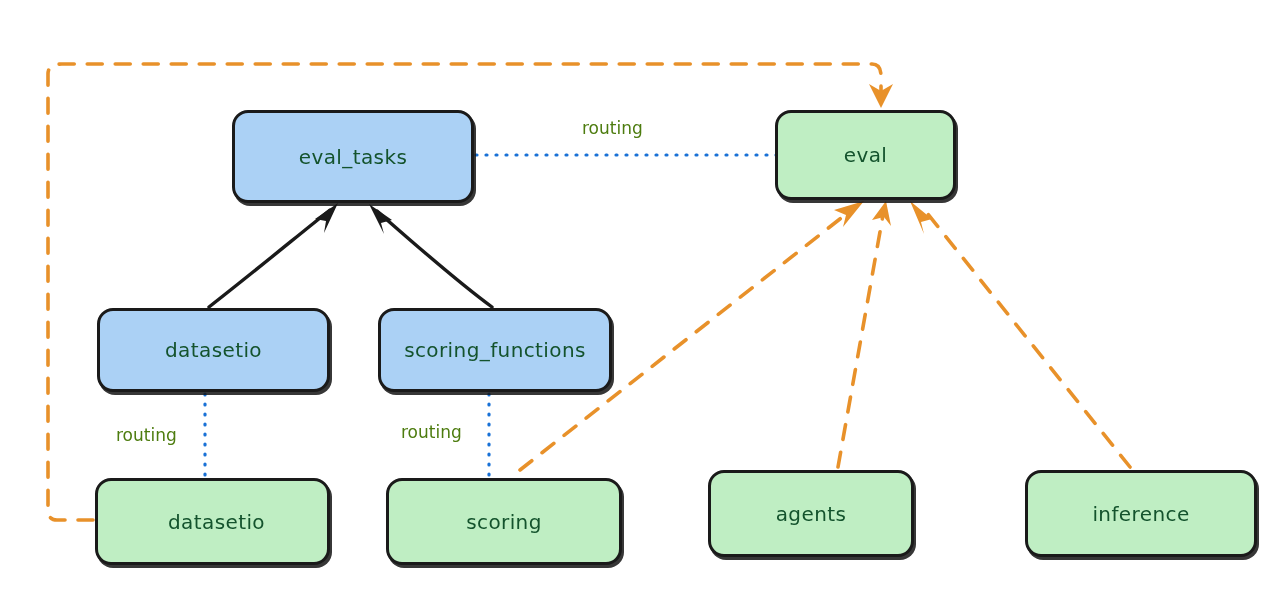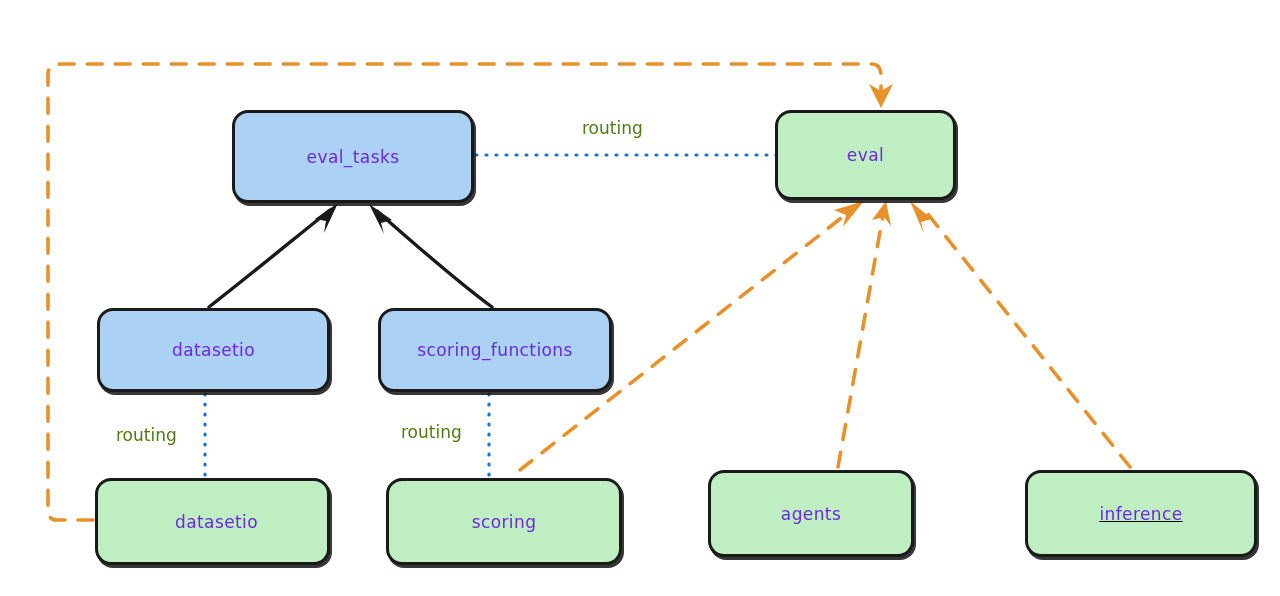--- a/index.html
+++ b/index.html
@@ -31,22 +31,22 @@
     border-radius: 16px;
     display: flex;
     align-items: center;
     justify-content: center;
     box-shadow: 2px 3px 0 rgba(20,20,20,0.85);
   }
   .node.blue  { background: #abd1f5; }
   .node.green { background: #bfeec3; }
   .node-label {
     font-family: "DejaVu Sans", sans-serif;
-    font-size: 17px;
-    color: #6d28d9;
+    font-size: 20px;
+    color: #14532d;
     letter-spacing: 0.4px;
     white-space: nowrap;
     pointer-events: none;
   }
   .edge-label {
     position: absolute;
     font-family: "DejaVu Sans", sans-serif;
     font-size: 17px;
     color: #4d7c0f;
     white-space: nowrap;
@@ -127,21 +127,21 @@
   </div>
 
   <div class="node green" style="left:386px; top:478px; width:236px; height:87px;">
     <span class="node-label">scoring</span>
   </div>
 
   <div class="node green" style="left:708px; top:470px; width:206px; height:87px;">
     <span class="node-label">agents</span>
   </div>
 
-  <div class="node green" style="left:1025px; top:470px; width:232px; height:87px;text-decoration:underline;">
+  <div class="node green" style="left:1025px; top:470px; width:232px; height:87px;">
     <span class="node-label">inference</span>
   </div>
 
   <span class="edge-label" style="left:578px; top:118px;">routing</span>
 
   <span class="edge-label" style="left:112px; top:425px;">routing</span>
 
   <span class="edge-label" style="left:397px; top:422px;">routing</span>
 
 </div>

